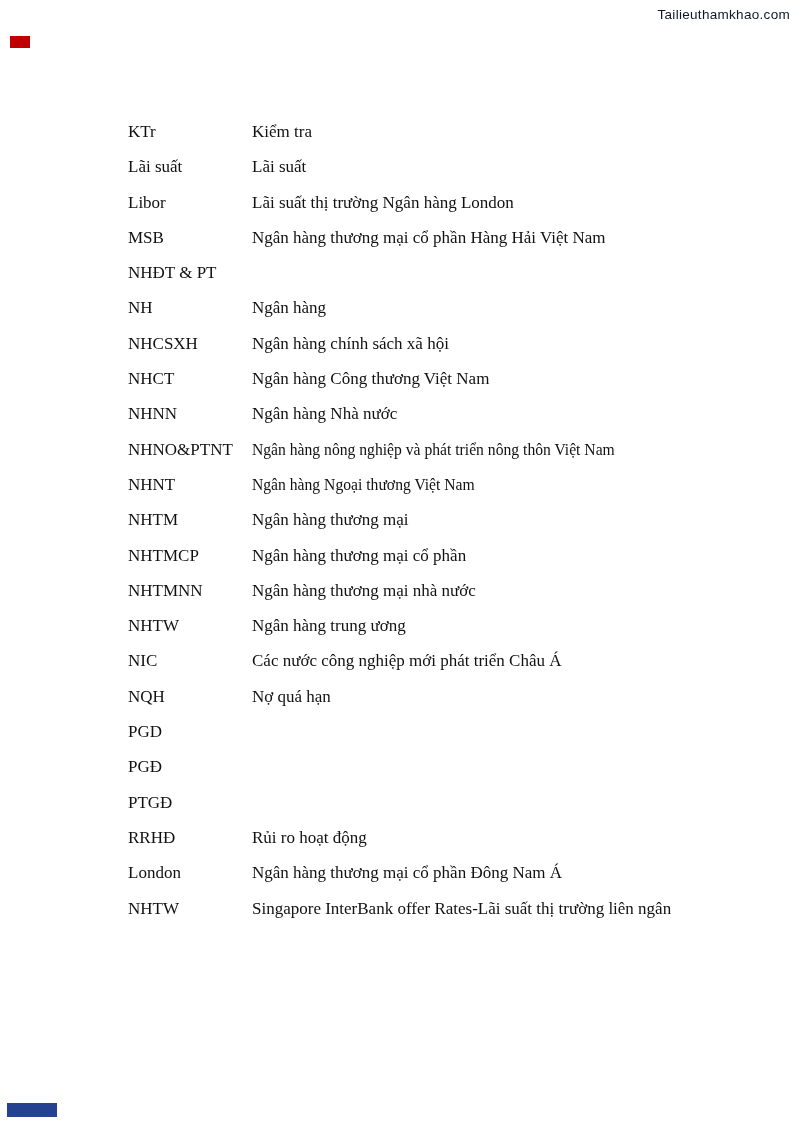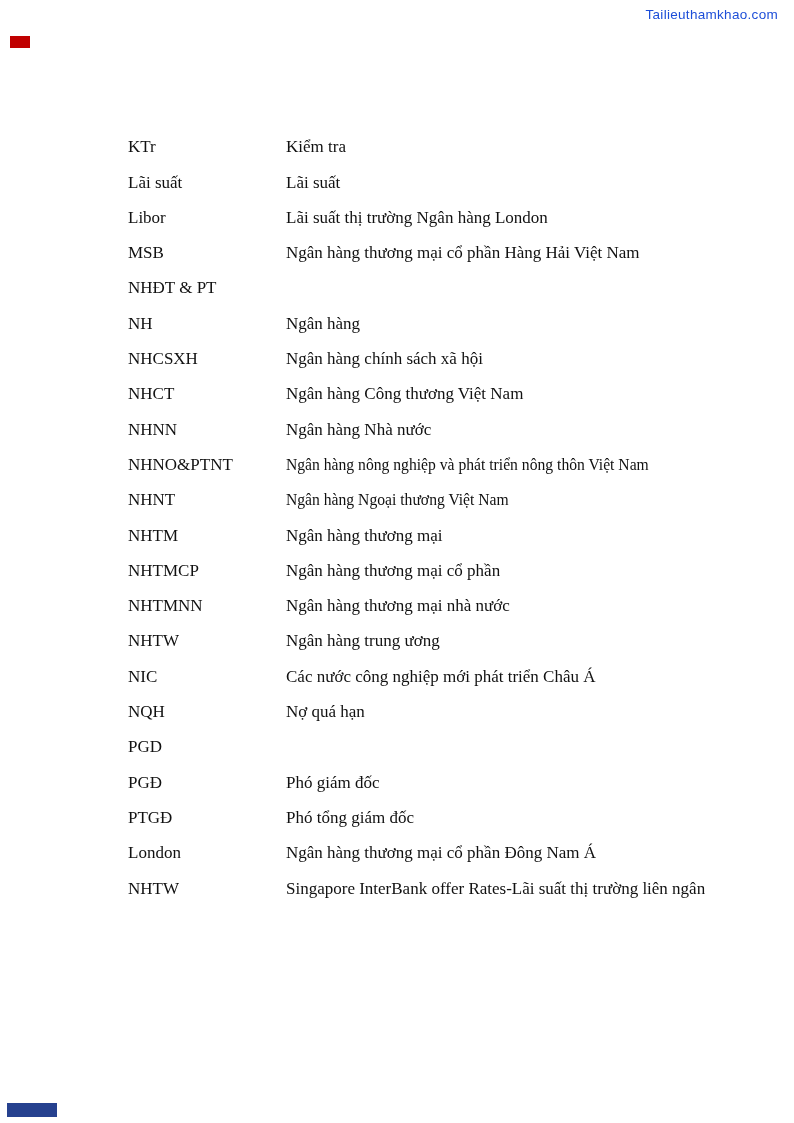--- a/index.html
+++ b/index.html
@@ -11,25 +11,25 @@
     width: 794px;
     height: 1123px;
     position: relative;
     overflow: hidden;
     font-family: "Liberation Serif", "DejaVu Serif", serif;
     color: #111111;
   }
   .watermark {
     position: absolute;
     top: 7px;
-    right: 16px;
+    right: 4px;
     font-family: "Liberation Sans", "DejaVu Sans", sans-serif;
     font-size: 13.5px;
     letter-spacing: 0.3px;
-    color: #1d4ed8;
+    color: #0f172a;
     text-shadow: 0.5px 0.5px 0 #ffffff;
   }
   .marker {
     position: absolute;
   }
   .marker-red {
     left: 10px;
     top: 36px;
     width: 20px;
     height: 12px;
@@ -41,25 +41,24 @@
     height: 14px;
   }
   .abbr-list {
     position: absolute;
     left: 128px;
     top: 122px;
     width: 620px;
   }
   .abbr-row {
     display: flex;
-    align-items: flex-end;
+    align-items: flex-start;
     height: 35.3px;
     font-size: 17px;
     white-space: nowrap;
-    gap: 34px;
   }
   .abbr-code {
     flex: 0 0 124px;
     width: 124px;
   }
   .abbr-meaning {
     flex: 1 1 auto;
   }
   .abbr-meaning.condensed {
     display: inline-block;
@@ -161,29 +160,31 @@
     <span class="abbr-code">NQH</span>
     <span class="abbr-meaning">Nợ quá hạn</span>
   </div>
 
   <div class="abbr-row">
     <span class="abbr-code">PGD</span>
   </div>
 
   <div class="abbr-row">
     <span class="abbr-code">PGĐ</span>
-    <span class="abbr-meaning">Phó giám đốc</span>
   </div>
 
   <div class="abbr-row">
     <span class="abbr-code">PTGĐ</span>
-    <span class="abbr-meaning">Phó tổng giám đốc</span>
   </div>
 
 
+  <div class="abbr-row">
+    <span class="abbr-code">RRHĐ</span>
+    <span class="abbr-meaning">Rủi ro hoạt động</span>
+  </div>
 
   <div class="abbr-row">
     <span class="abbr-code">London</span>
     <span class="abbr-meaning">Ngân hàng thương mại cổ phần Đông Nam Á</span>
   </div>
 
   <div class="abbr-row">
     <span class="abbr-code">NHTW</span>
     <span class="abbr-meaning">Singapore InterBank offer Rates-Lãi suất thị trường liên ngân</span>
   </div>

